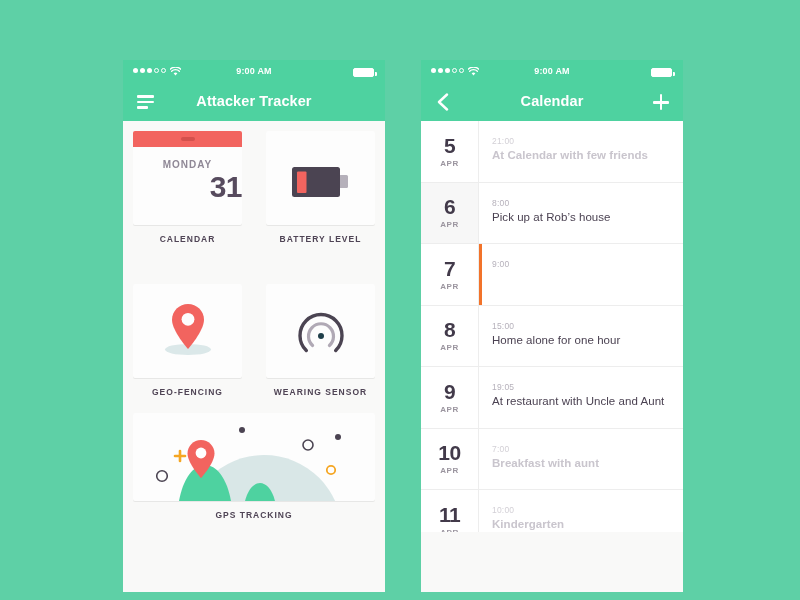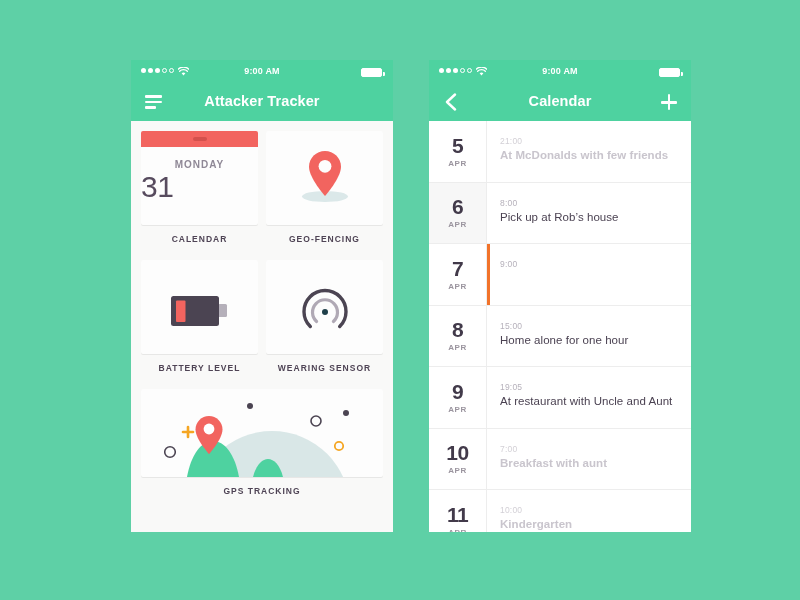--- a/index.html
+++ b/index.html
@@ -13,24 +13,23 @@
     position: relative;
     width: 800px; height: 600px;
     background: #5ed0a6;
   }
 
   
   .phone {
     position: absolute;
     top: 60px;
     width: 262px;
-    height: 472px;
+    height: 532px;
     background: #f9f9f8;
     overflow: hidden;
-    margin-left: 8px;
   }
   #phone-left  { left: 123px; }
   #phone-right { left: 421px; }
 
   
   .statusbar {
     position: relative;
     height: 24px;
     background: #4ed2a0;
     color: #ffffff;
@@ -103,20 +102,21 @@
   .dash {
     padding: 10px 10px 0 10px;
     background: #f9f9f8;
     height: 411px;
   }
   .grid {
     display: grid;
     grid-template-columns: 1fr 1fr;
     column-gap: 8px;
     row-gap: 0px;
+    gap: 24px;
   }
   .tile { margin-bottom: 6px; }
   .tile-card {
     position: relative;
     background: #fdfdfd;
     height: 94px;
     border-radius: 2px;
     box-shadow: 0 1px 0 rgba(0,0,0,0.07);
     overflow: hidden;
   }
@@ -141,22 +141,22 @@
     background: #d4514d;
   }
   .cal-day {
     position: absolute; left: 0; right: 0; top: 28px;
     text-align: center;
     font-size: 10px; font-weight: bold; letter-spacing: 1px;
     color: #8f8896;
   }
   .cal-num {
     position: absolute; left: 0; right: 0; top: 39px;
-    text-align: left;
-    font-size: 30px; font-weight: normal; letter-spacing: -.5px;
+    text-align: right;
+    font-size: 30px; font-weight: bold; letter-spacing: -.5px;
     color: #574b5e;
   }
 
   
   .pin-wrap { position: absolute; left: 0; right: 0; top: 19px; height: 60px; }
   .pin-shadow {
     position: absolute; left: 50%; transform: translateX(-50%); top: 41px;
     width: 46px; height: 11px; border-radius: 50%;
     background: #dbe8e9;
   }
@@ -253,44 +253,44 @@
     <div class="dash">
       <div class="grid">
 
         <div class="tile">
           <div class="tile-card">
             <div class="cal-top"></div>
             <div class="cal-day">MONDAY</div>
             <div class="cal-num">31</div>
           </div>
           <div class="tile-label">CALENDAR</div>
+        </div>
+
+        <div class="tile">
+          <div class="tile-card">
+            <svg class="battery-art" width="62" height="36" viewBox="0 0 62 36">
+              <rect x="49" y="11" width="9" height="13" rx="1.5" fill="#b5b0ba"></rect>
+              <rect x="2" y="3" width="48" height="30" rx="2.5" fill="#4b4452"></rect>
+              <rect x="7" y="7.5" width="9.5" height="21.5" rx="1" fill="#f2645f"></rect>
+            </svg>
+          </div>
+          <div class="tile-label">BATTERY LEVEL</div>
         </div>
 
         <div class="tile">
           <div class="tile-card">
             <div class="pin-wrap">
               <div class="pin-shadow"></div>
               <svg class="pin-svg" width="36" height="48" viewBox="0 0 36 48">
                 <path d="M18 1 C9.2 1 2 8.1 2 16.7 C2 28 18 46 18 46 C18 46 34 28 34 16.7 C34 8.1 26.8 1 18 1 Z" fill="#f2645f"></path>
                 <circle cx="18" cy="16.3" r="6.4" fill="#fdfdfd"></circle>
               </svg>
             </div>
           </div>
           <div class="tile-label">GEO-FENCING</div>
-        </div>
-
-        <div class="tile">
-          <div class="tile-card">
-            <svg class="battery-art" width="62" height="36" viewBox="0 0 62 36">
-              <rect x="49" y="11" width="9" height="13" rx="1.5" fill="#b5b0ba"></rect>
-              <rect x="2" y="3" width="48" height="30" rx="2.5" fill="#4b4452"></rect>
-              <rect x="7" y="7.5" width="9.5" height="21.5" rx="1" fill="#f2645f"></rect>
-            </svg>
-          </div>
-          <div class="tile-label">BATTERY LEVEL</div>
         </div>
 
         <div class="tile">
           <div class="tile-card">
             <svg class="sensor-art" width="48" height="48" viewBox="0 0 48 48">
               <path d="M9.3 40.5 A21 21 0 1 1 38.7 40.5" stroke="#4b4452" stroke-width="3.4" fill="none" stroke-linecap="round"></path>
               <path d="M15.6 35.5 A12.5 12.5 0 1 1 32.4 35.5" stroke="#b0a9b5" stroke-width="3.2" fill="none" stroke-linecap="round"></path>
               <circle cx="24" cy="26" r="3" fill="#1f3f4a"></circle>
             </svg>
           </div>
@@ -354,21 +354,21 @@
 
     <div class="list">
 
       <div class="evt muted">
         <div class="evt-date">
           <span class="evt-d">5</span>
           <span class="evt-m">APR</span>
         </div>
         <div class="evt-body">
           <div class="evt-time">21:00</div>
-          <div class="evt-title">At McDonalds with few friends</div>
+          <div class="evt-title">At Calendar with few friends</div>
         </div>
       </div>
 
       <div class="evt shaded">
         <div class="evt-date">
           <span class="evt-d">6</span>
           <span class="evt-m">APR</span>
         </div>
         <div class="evt-body">
           <div class="evt-time">8:00</div>

